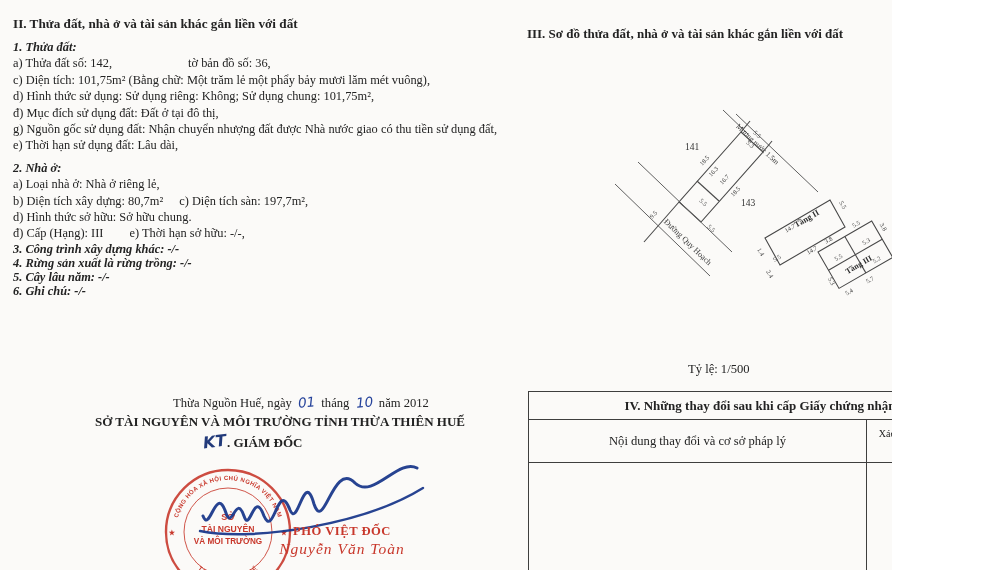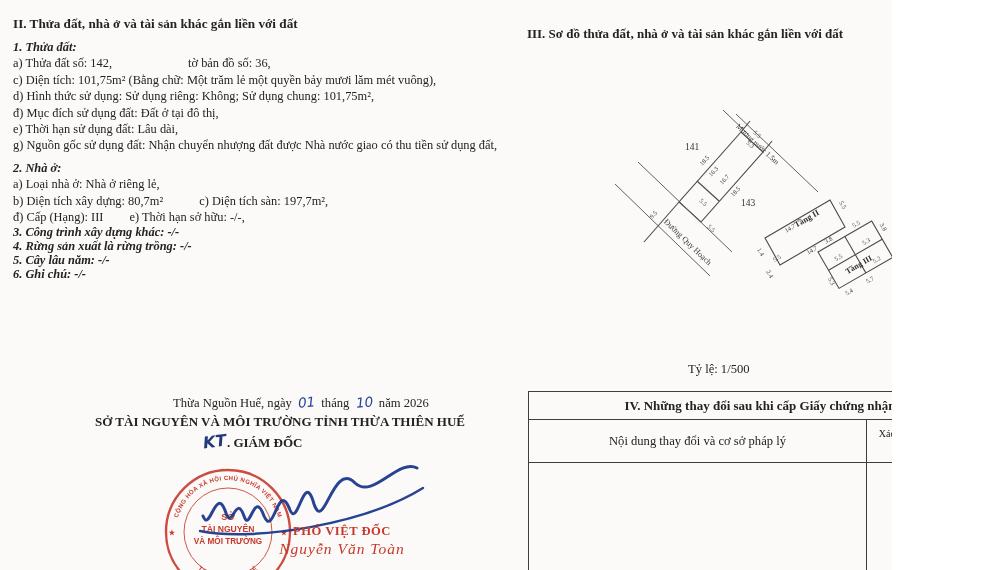--- a/index.html
+++ b/index.html
@@ -40,30 +40,31 @@
 <body>
 
 <div class="page">
 
   <div class="abs" style="left:13px;top:16px;width:480px;">
     <div class="ttl">II. Thửa đất, nhà ở và tài sản khác gắn liền với đất</div>
     <div class="ln bi">1. Thửa đất:</div>
     <div class="ln">
       <span>a) Thửa đất số: 142,</span><span style="margin-left:76px;">tờ bản đồ số: 36,</span>
     </div>
-    <div class="ln">c) Diện tích: 101,75m² (Bằng chữ: Một trăm lẻ một quyền bảy mươi lăm mét vuông),</div>
+    <div class="ln">c) Diện tích: 101,75m² (Bằng chữ: Một trăm lẻ một phẩy bảy mươi lăm mét vuông),</div>
     <div class="ln">d) Hình thức sử dụng: Sử dụng riêng: Không; Sử dụng chung: 101,75m²,</div>
     <div class="ln">đ) Mục đích sử dụng đất: Đất ở tại đô thị,</div>
+    <div class="ln">g) Nguồn gốc sử dụng đất: Nhận chuyển nhượng đất được Nhà nước giao có thu tiền sử dụng đất,</div>
     <div class="ln">e) Thời hạn sử dụng đất: Lâu dài,</div>
-    <div class="ln">g) Nguồn gốc sử dụng đất: Nhận chuyển nhượng đất được Nhà nước giao có thu tiền sử dụng đất,</div>
     <div class="ln bi" style="margin-top:6px;">2. Nhà ở:</div>
     <div class="ln">a) Loại nhà ở: Nhà ở riêng lẻ,</div>
     <div class="ln">
-      <span>b) Diện tích xây dựng: 80,7m²</span><span style="margin-left:36px;">c) Diện tích sàn: 197,7m²,</span>
-    </div>
+      <span>b) Diện tích xây dựng: 80,7m²</span><span style="margin-left:16px;">c) Diện tích sàn: 197,7m²,</span>
+    </div>
+    <div class="ln">d) Hình thức sở hữu: Sở hữu chung.</div>
     <div class="ln">
       <span>đ) Cấp (Hạng): III</span><span style="margin-left:26px;">e) Thời hạn sở hữu: -/-,</span>
     </div>
     <div class="ln sm bi">3. Công trình xây dựng khác: -/-</div>
     <div class="ln sm bi">4. Rừng sản xuất là rừng trồng: -/-</div>
     <div class="ln sm bi">5. Cây lâu năm: -/-</div>
     <div class="ln sm bi">6. Ghi chú: -/-</div>
   </div>
 
   <div class="abs b" style="left:520px;top:26px;width:330px;text-align:center;font-size:13px;white-space:nowrap;">III. Sơ đồ thửa đất, nhà ở và tài sản khác gắn liền với đất</div>
@@ -150,21 +151,21 @@
       <div class="vdiv"></div>
     </div>
   </div>
 
   <div class="abs sig" style="left:60px;top:394px;">
     <div class="date-ln">
       <span>Thừa Nguồn Huế, ngày</span>
       <span class="hand">01</span>
       <span>tháng</span>
       <span class="hand">10</span>
-      <span>năm 2026</span>
+      <span>năm 2012</span>
     </div>
     <div class="org-ln">SỞ TÀI NGUYÊN VÀ MÔI TRƯỜNG TỈNH THỪA THIÊN HUẾ</div>
     <div class="kt-ln">
       <span class="kt">KT</span><span>. GIÁM ĐỐC</span>
     </div>
   </div>
 
   <svg class="abs" style="left:158px;top:462px;" width="145" height="108" viewBox="0 0 145 108">
     <defs>
       <path id="arcTop" d="M 18,70 A 52,52 0 1 1 122,70"></path>

